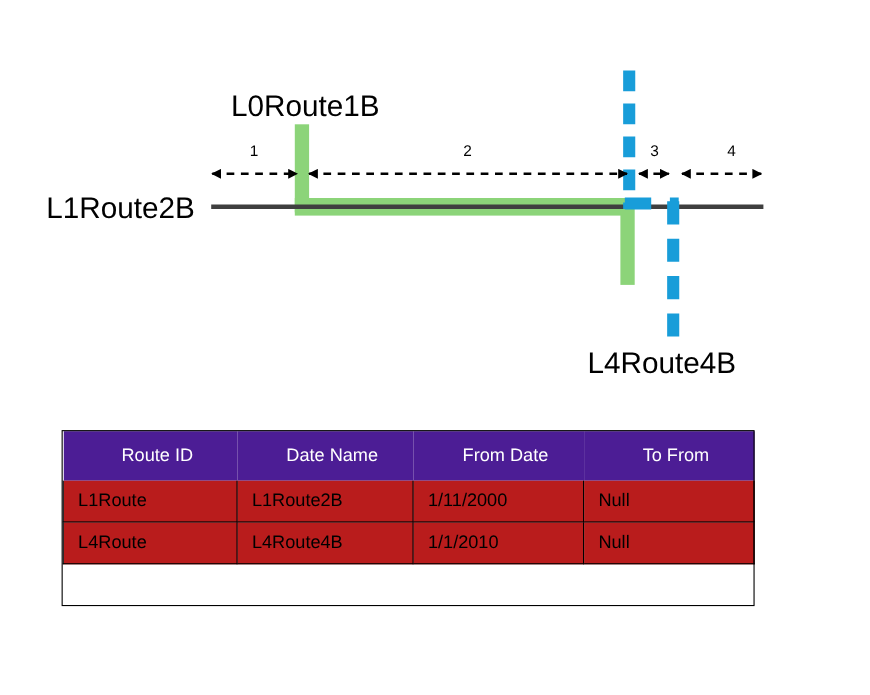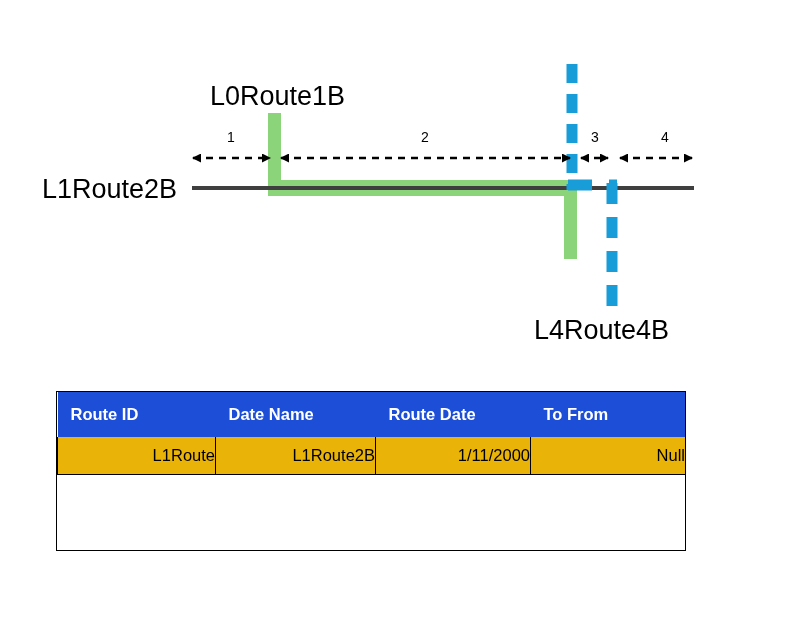--- a/index.html
+++ b/index.html
@@ -12,24 +12,24 @@
   #lbl-l4{left:534px;top:317px;font-size:27px;}
   .segnum{position:absolute;font-size:14px;line-height:1;text-align:center;}
   #seg1{left:202px;top:130px;width:58px;}
   #seg2{left:396px;top:130px;width:58px;}
   #seg3{left:566px;top:130px;width:58px;}
   #seg4{left:636px;top:130px;width:58px;}
   svg#art{position:absolute;left:0;top:0;width:791px;height:632px;}
   #tbl-wrap{position:absolute;left:57px;top:392px;width:628px;}
   table{border-collapse:collapse;width:628px;table-layout:fixed;
         font-size:16.5px;}
-  thead th{background:#1d4ed8;color:#fff;text-align:left;font-weight:700;
+  thead th{background:#4c1d95;color:#fff;text-align:center;font-weight:400;
            padding:12px 0 12px 13px;border:none;height:21px;}
-  tbody td{border:1.6px solid #000;text-align:right;padding:8px 0 8px 13px;
-           height:21px;background:#eab308;}
+  tbody td{border:1.6px solid #000;text-align:left;padding:8px 0 8px 13px;
+           height:21px;background:#b91c1c;}
   tbody tr:first-child td{border-top:none;}
   col.c1{width:158px;}col.c2{width:160px;}col.c3{width:155px;}col.c4{width:155px;}
   #tbl-outline{position:absolute;left:56px;top:391px;width:630px;height:160px;
                border:1.6px solid #000;pointer-events:none;box-sizing:border-box;}
 </style>
 </head>
 <body>
 
 <div id="stage">
 
@@ -79,29 +79,35 @@
       <colgroup>
           <col class="c1">
           <col class="c2">
           <col class="c3">
           <col class="c4">
         </colgroup>
       <thead>
         <tr>
           <th>Route ID</th>
           <th>Date Name</th>
-          <th>Route Date</th>
+          <th>From Date</th>
           <th>To From</th>
         </tr>
       </thead>
       <tbody>
         <tr>
           <td>L1Route</td>
           <td>L1Route2B</td>
           <td>1/11/2000</td>
           <td>Null</td>
         </tr>
+        <tr>
+          <td>L4Route</td>
+          <td>L4Route4B</td>
+          <td>1/1/2010</td>
+          <td>Null</td>
+        </tr>
       </tbody>
     </table>
   </div>
   <div id="tbl-outline"></div>
 
 </div>
 
 </body></html>

